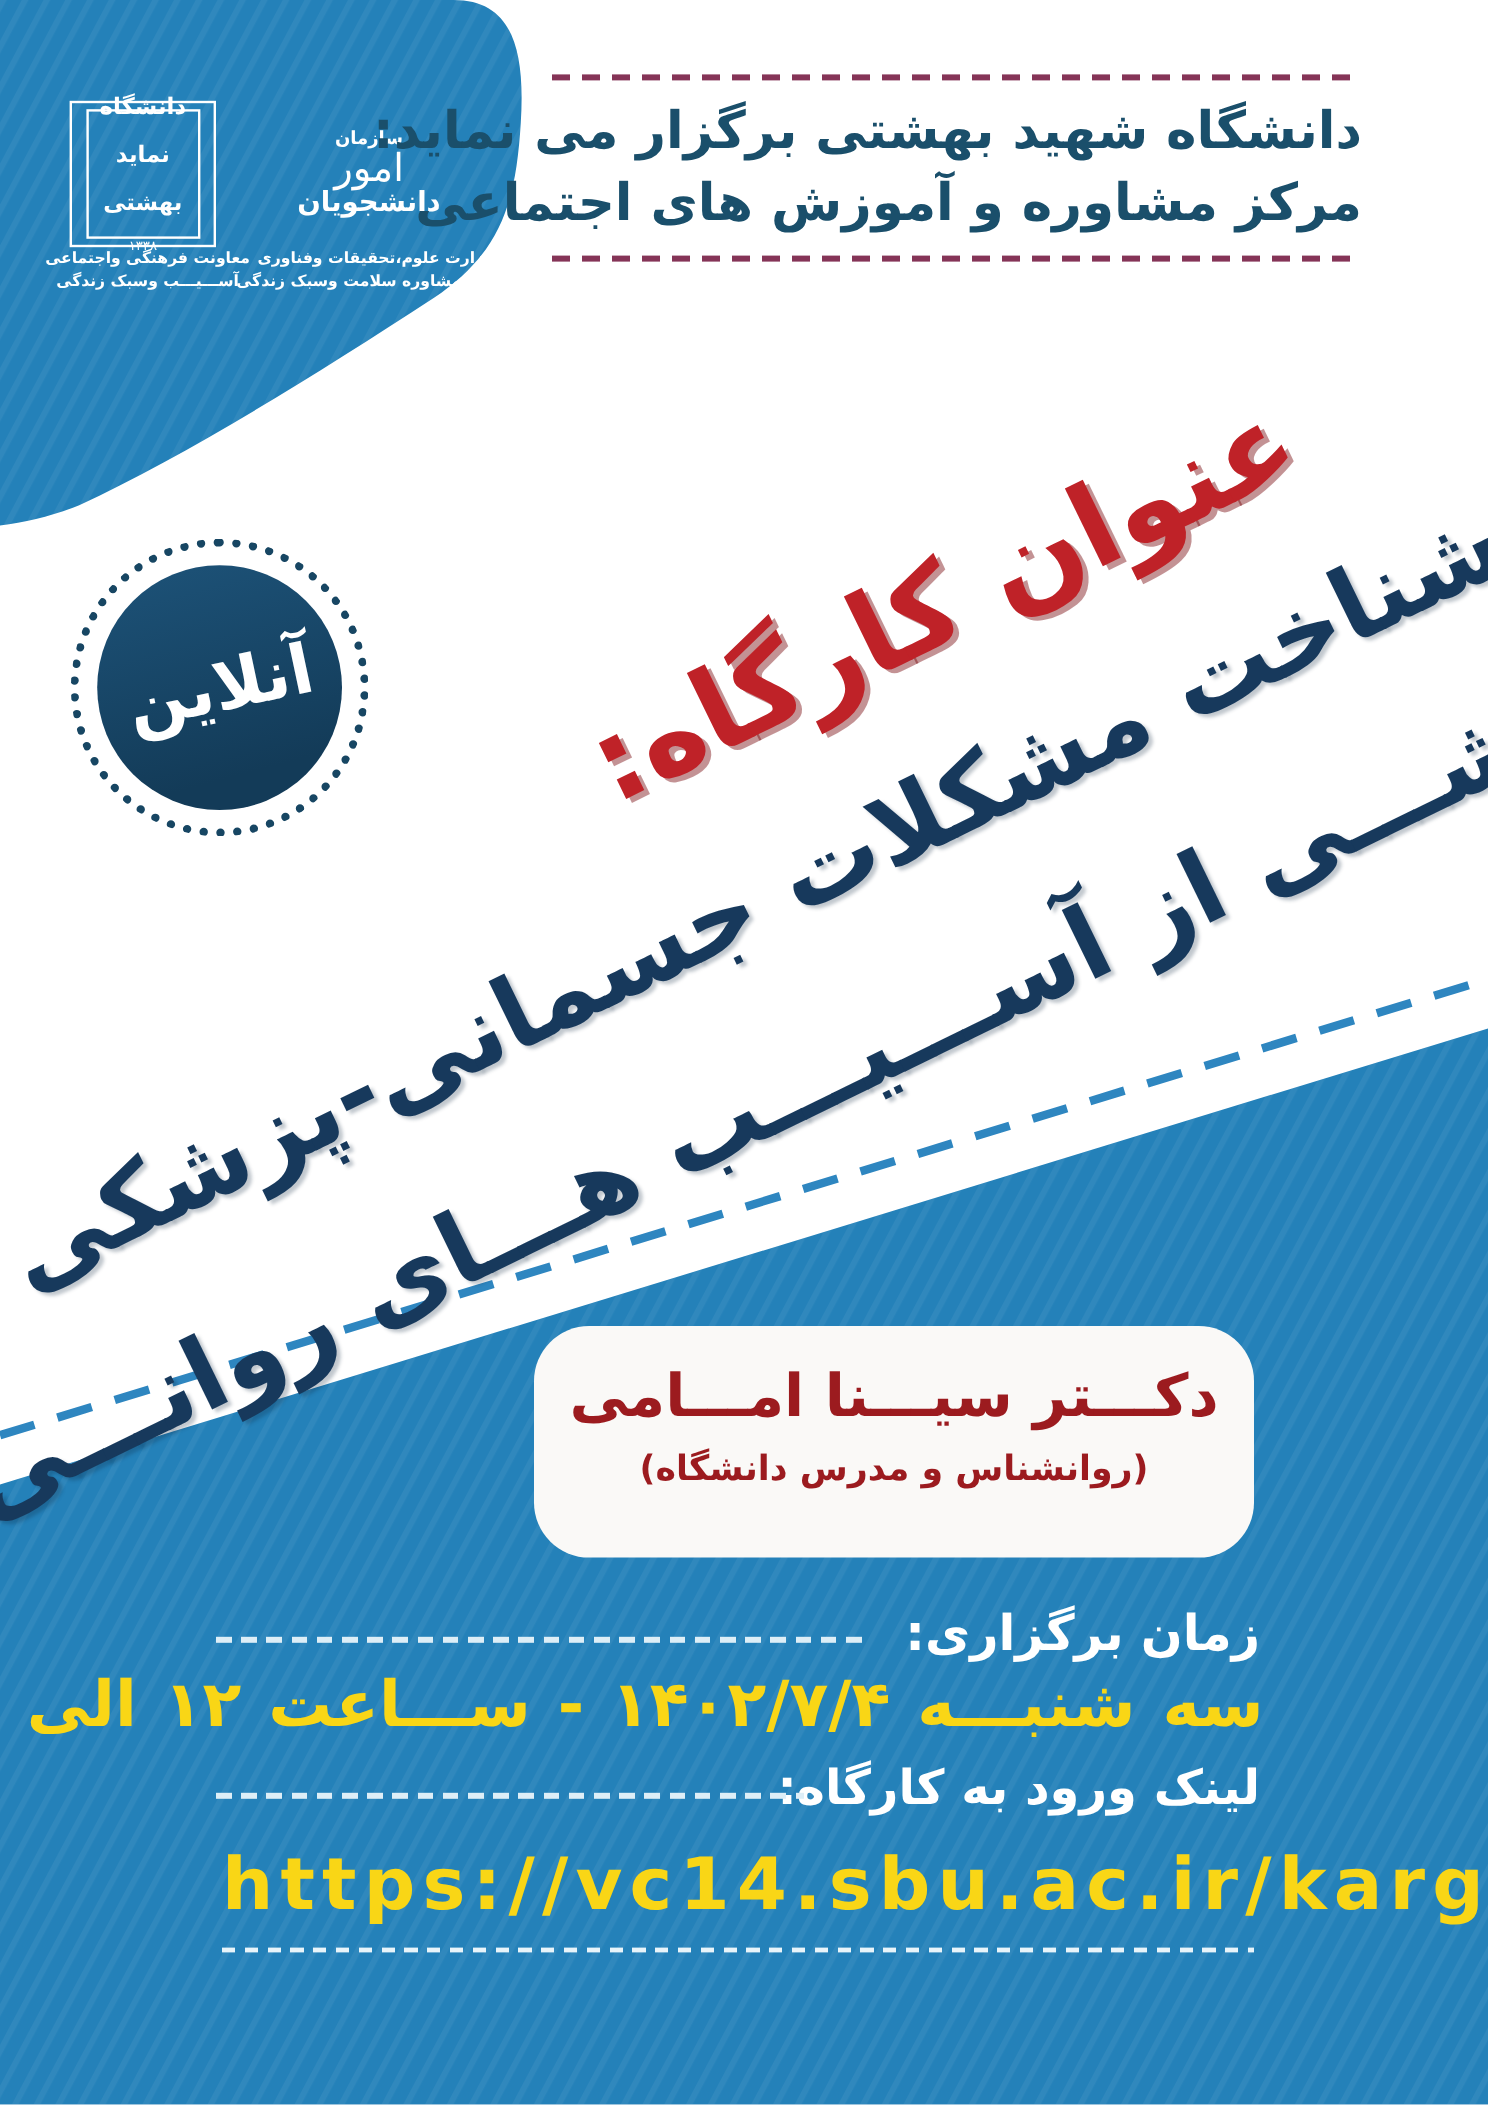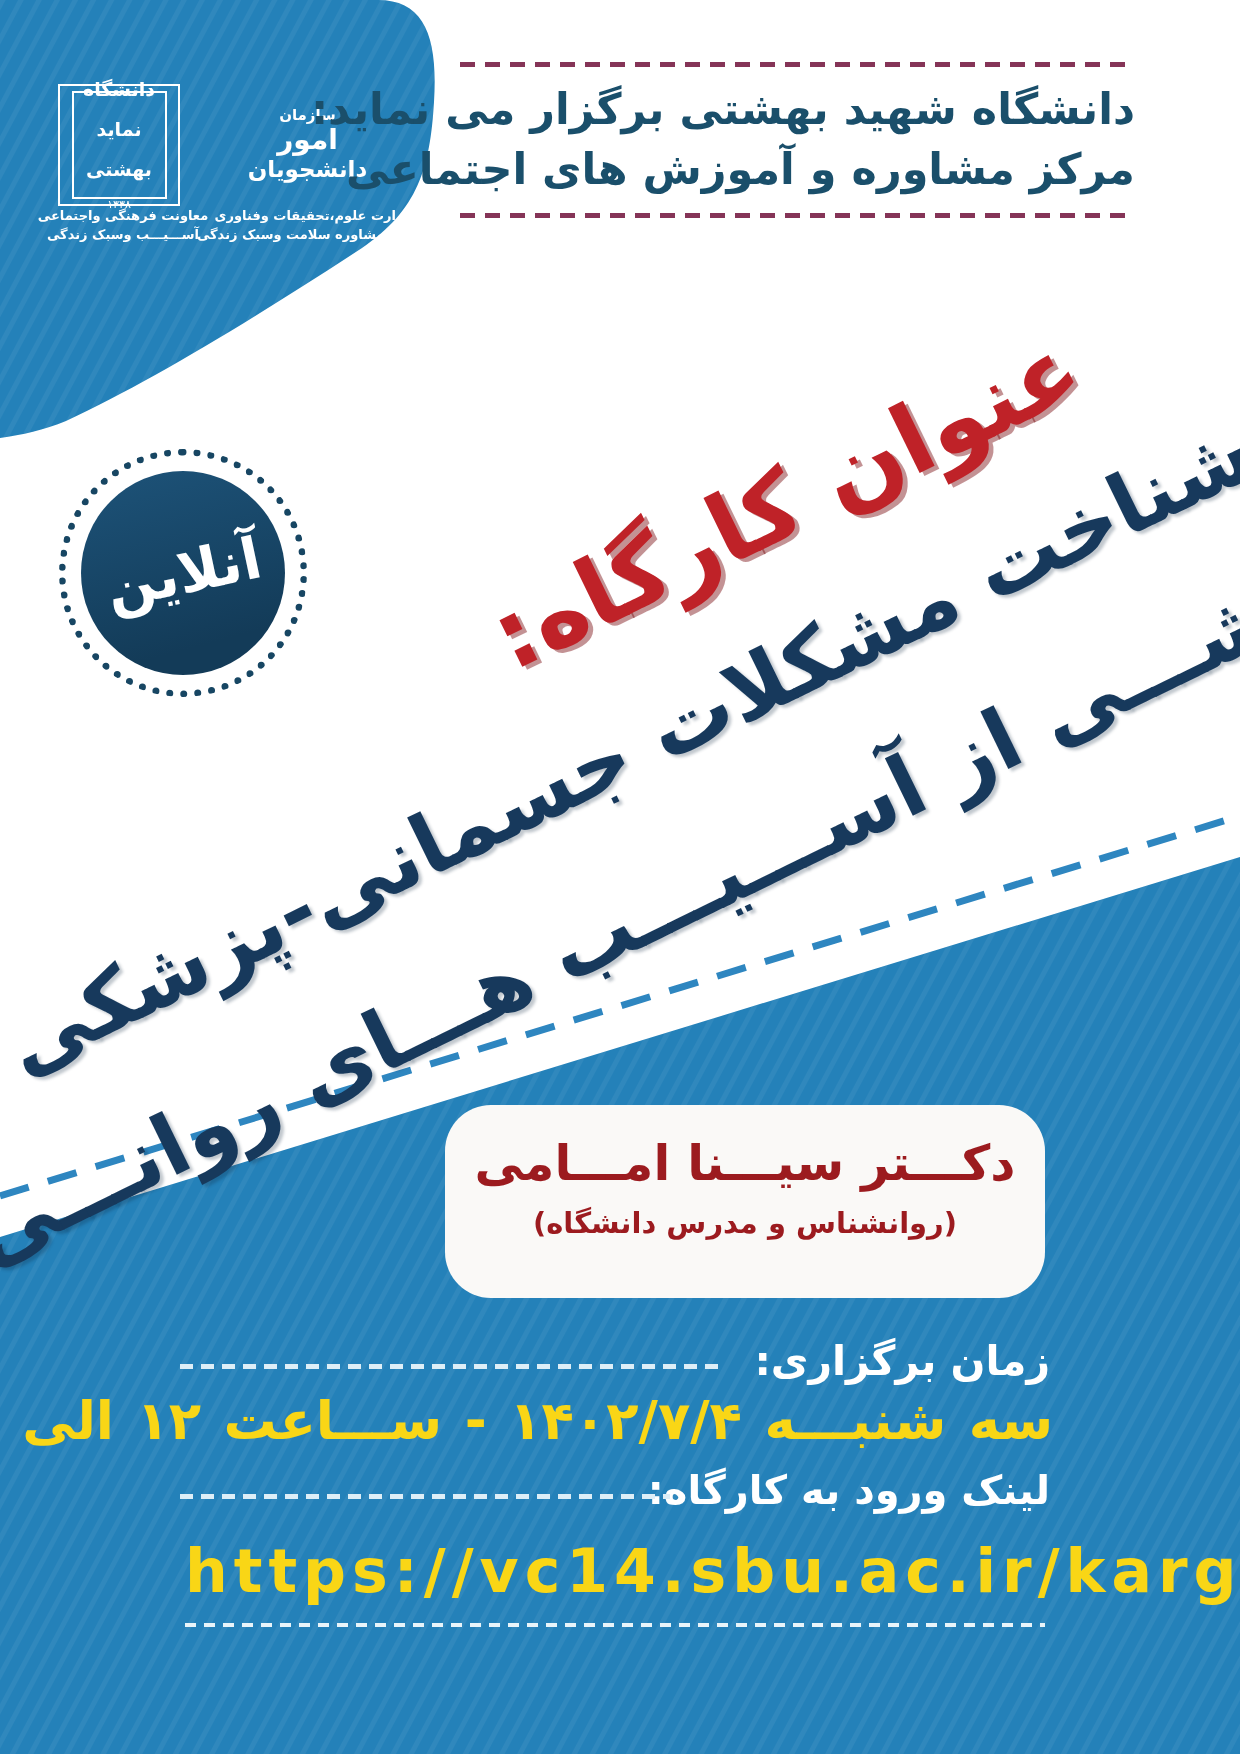--- a/index.html
+++ b/index.html
@@ -36,21 +36,21 @@
     display:flex;flex-direction:column;align-items:center;justify-content:center;gap:17px;
     direction:rtl;text-align:center;
   }
   .logo-uni-inner .w{font-size:19px;font-weight:bold;line-height:23px;white-space:nowrap}
   .logo-uni-inner .y{font-size:11px;line-height:14px;letter-spacing:2px}
   .logo-sao{
     position:absolute;left:250px;top:84px;width:115px;height:122px;color:#fff;
     display:flex;flex-direction:column;align-items:center;justify-content:center;direction:rtl;text-align:center;
   }
   .logo-sao .s1{font-size:15px;line-height:17px;font-weight:bold}
-  .logo-sao .s2{font-size:28px;line-height:32px;font-weight:bold}
+  .logo-sao .s2{font-size:32px;line-height:32px;font-weight:normal}
   .logo-sao .s3{font-size:23px;line-height:27px;font-weight:bold}
   .logo-cap{
     position:absolute;top:206px;color:#fff;direction:rtl;text-align:center;
     font-size:13px;line-height:19px;white-space:nowrap;font-weight:bold;
   }
   .cap-uni{left:28px;width:190px}
   .cap-sao{left:213px;width:200px}
 
   
   .hdr{

